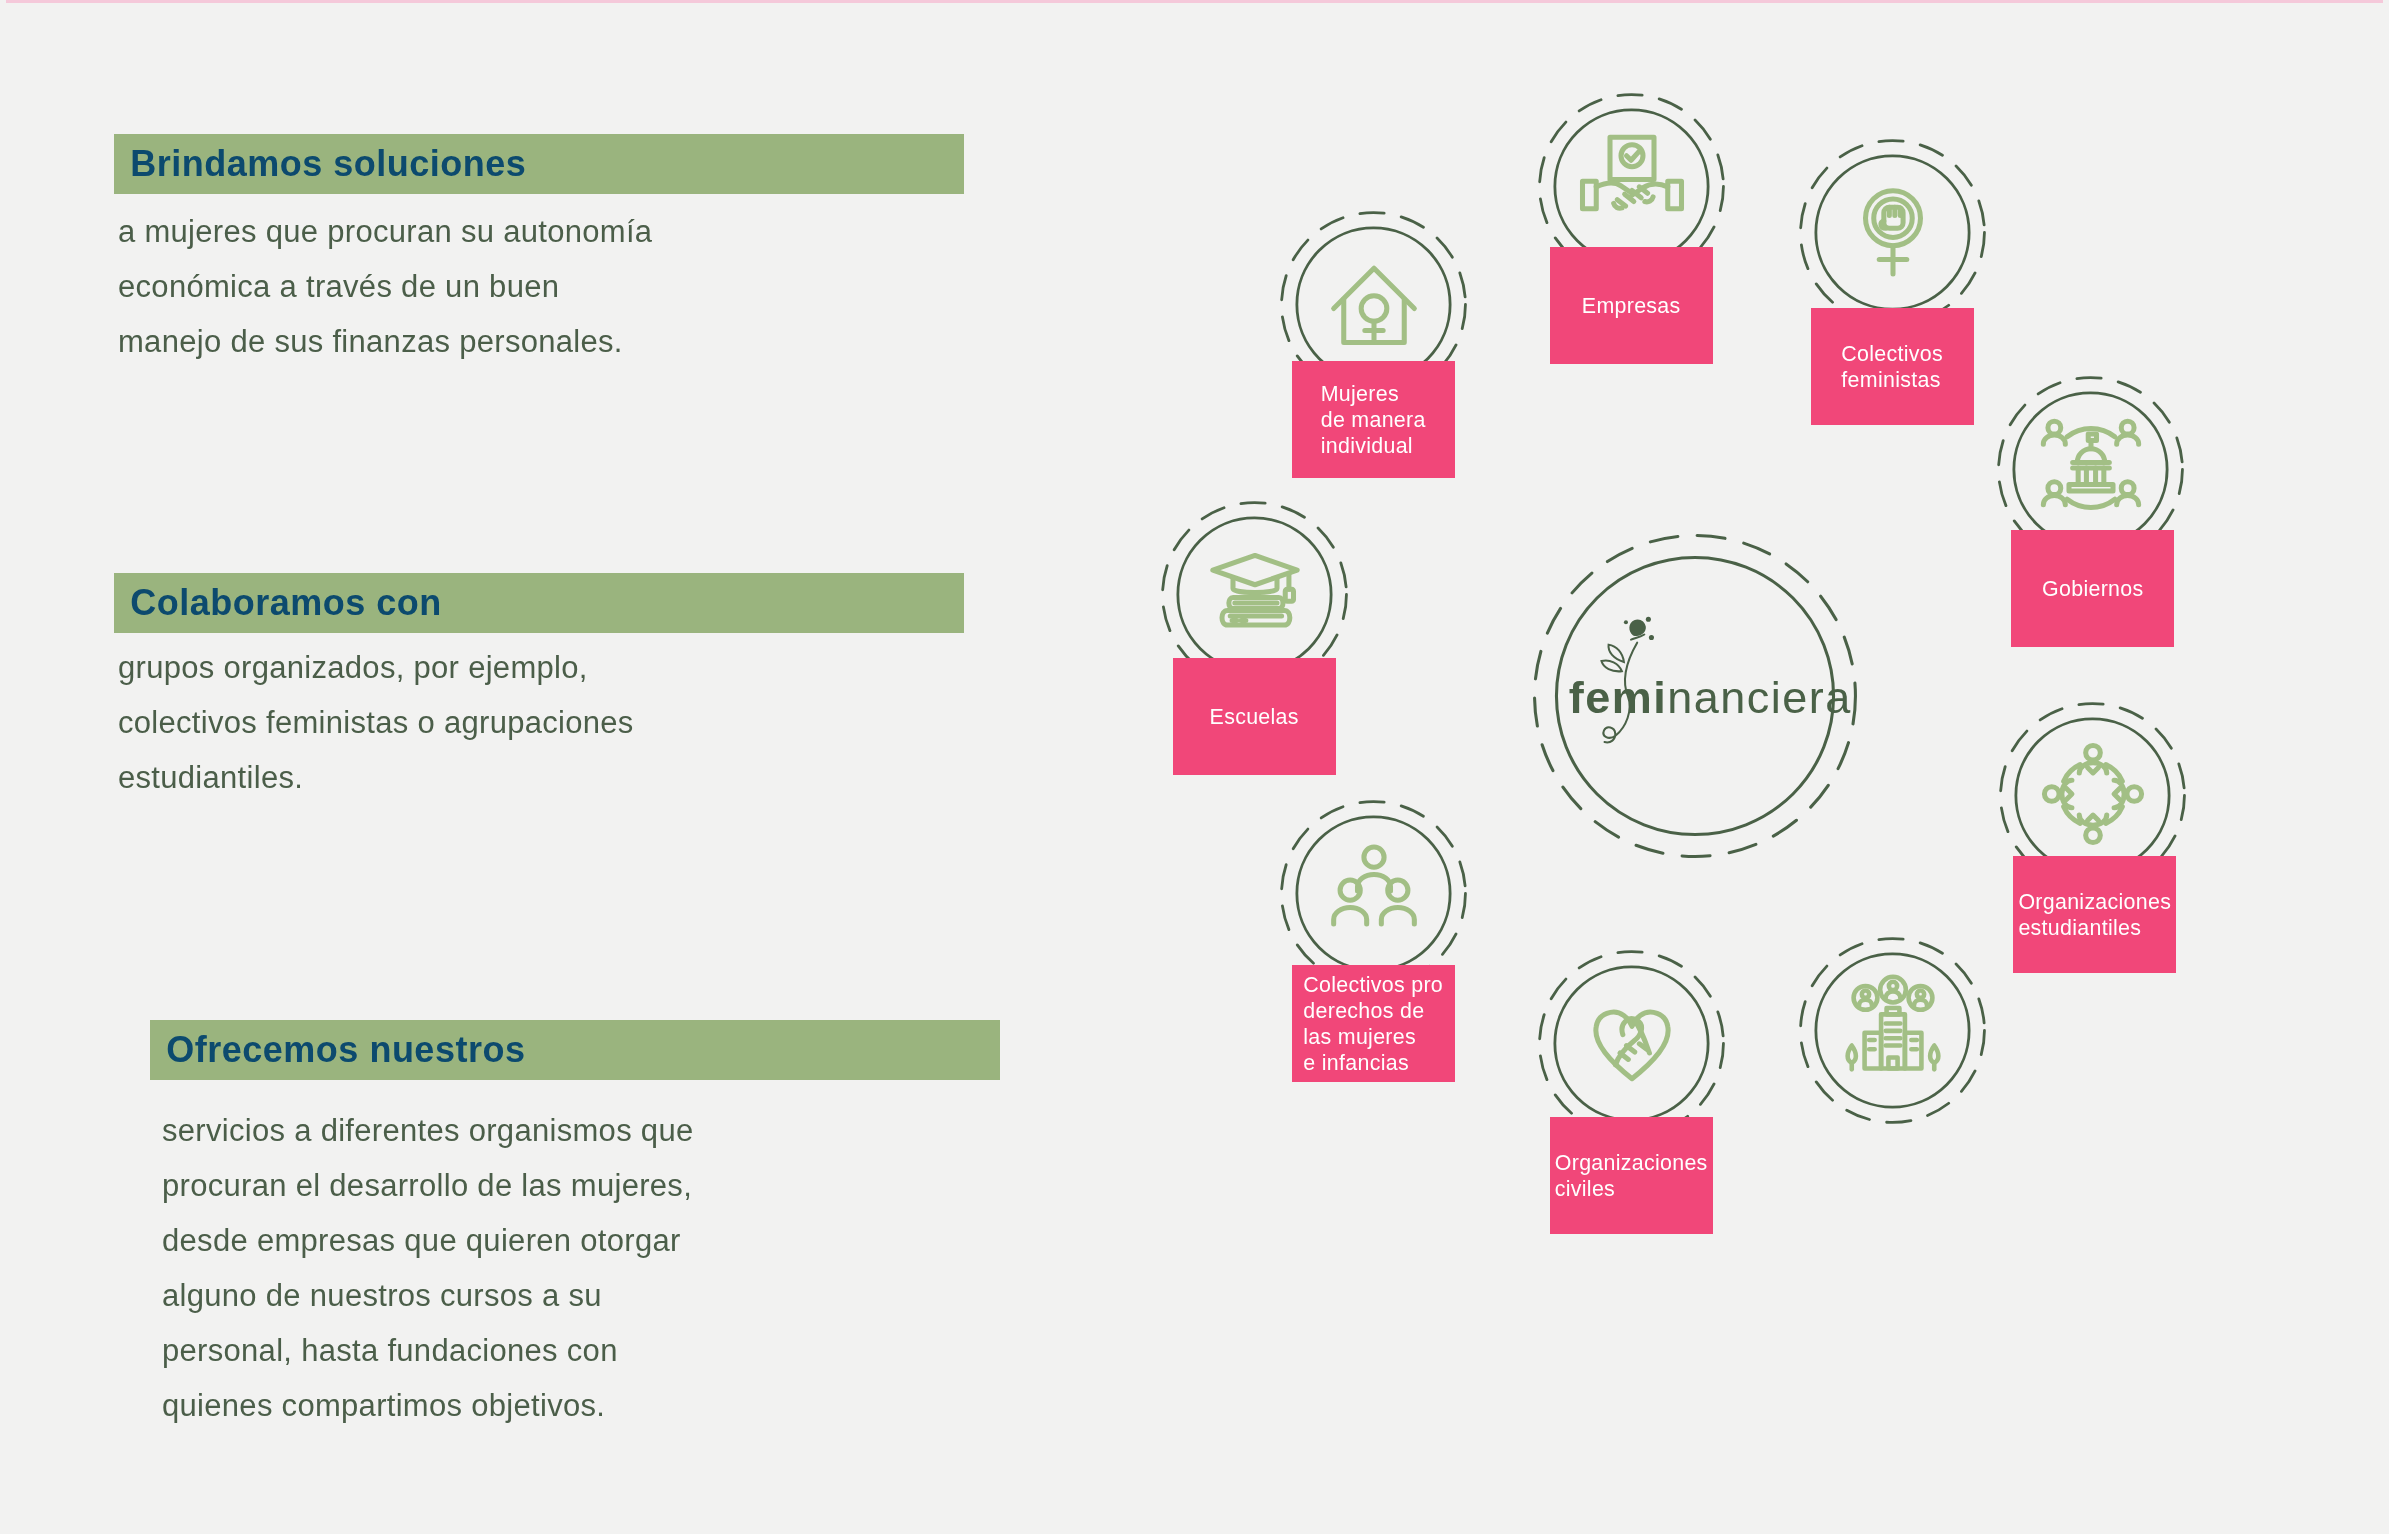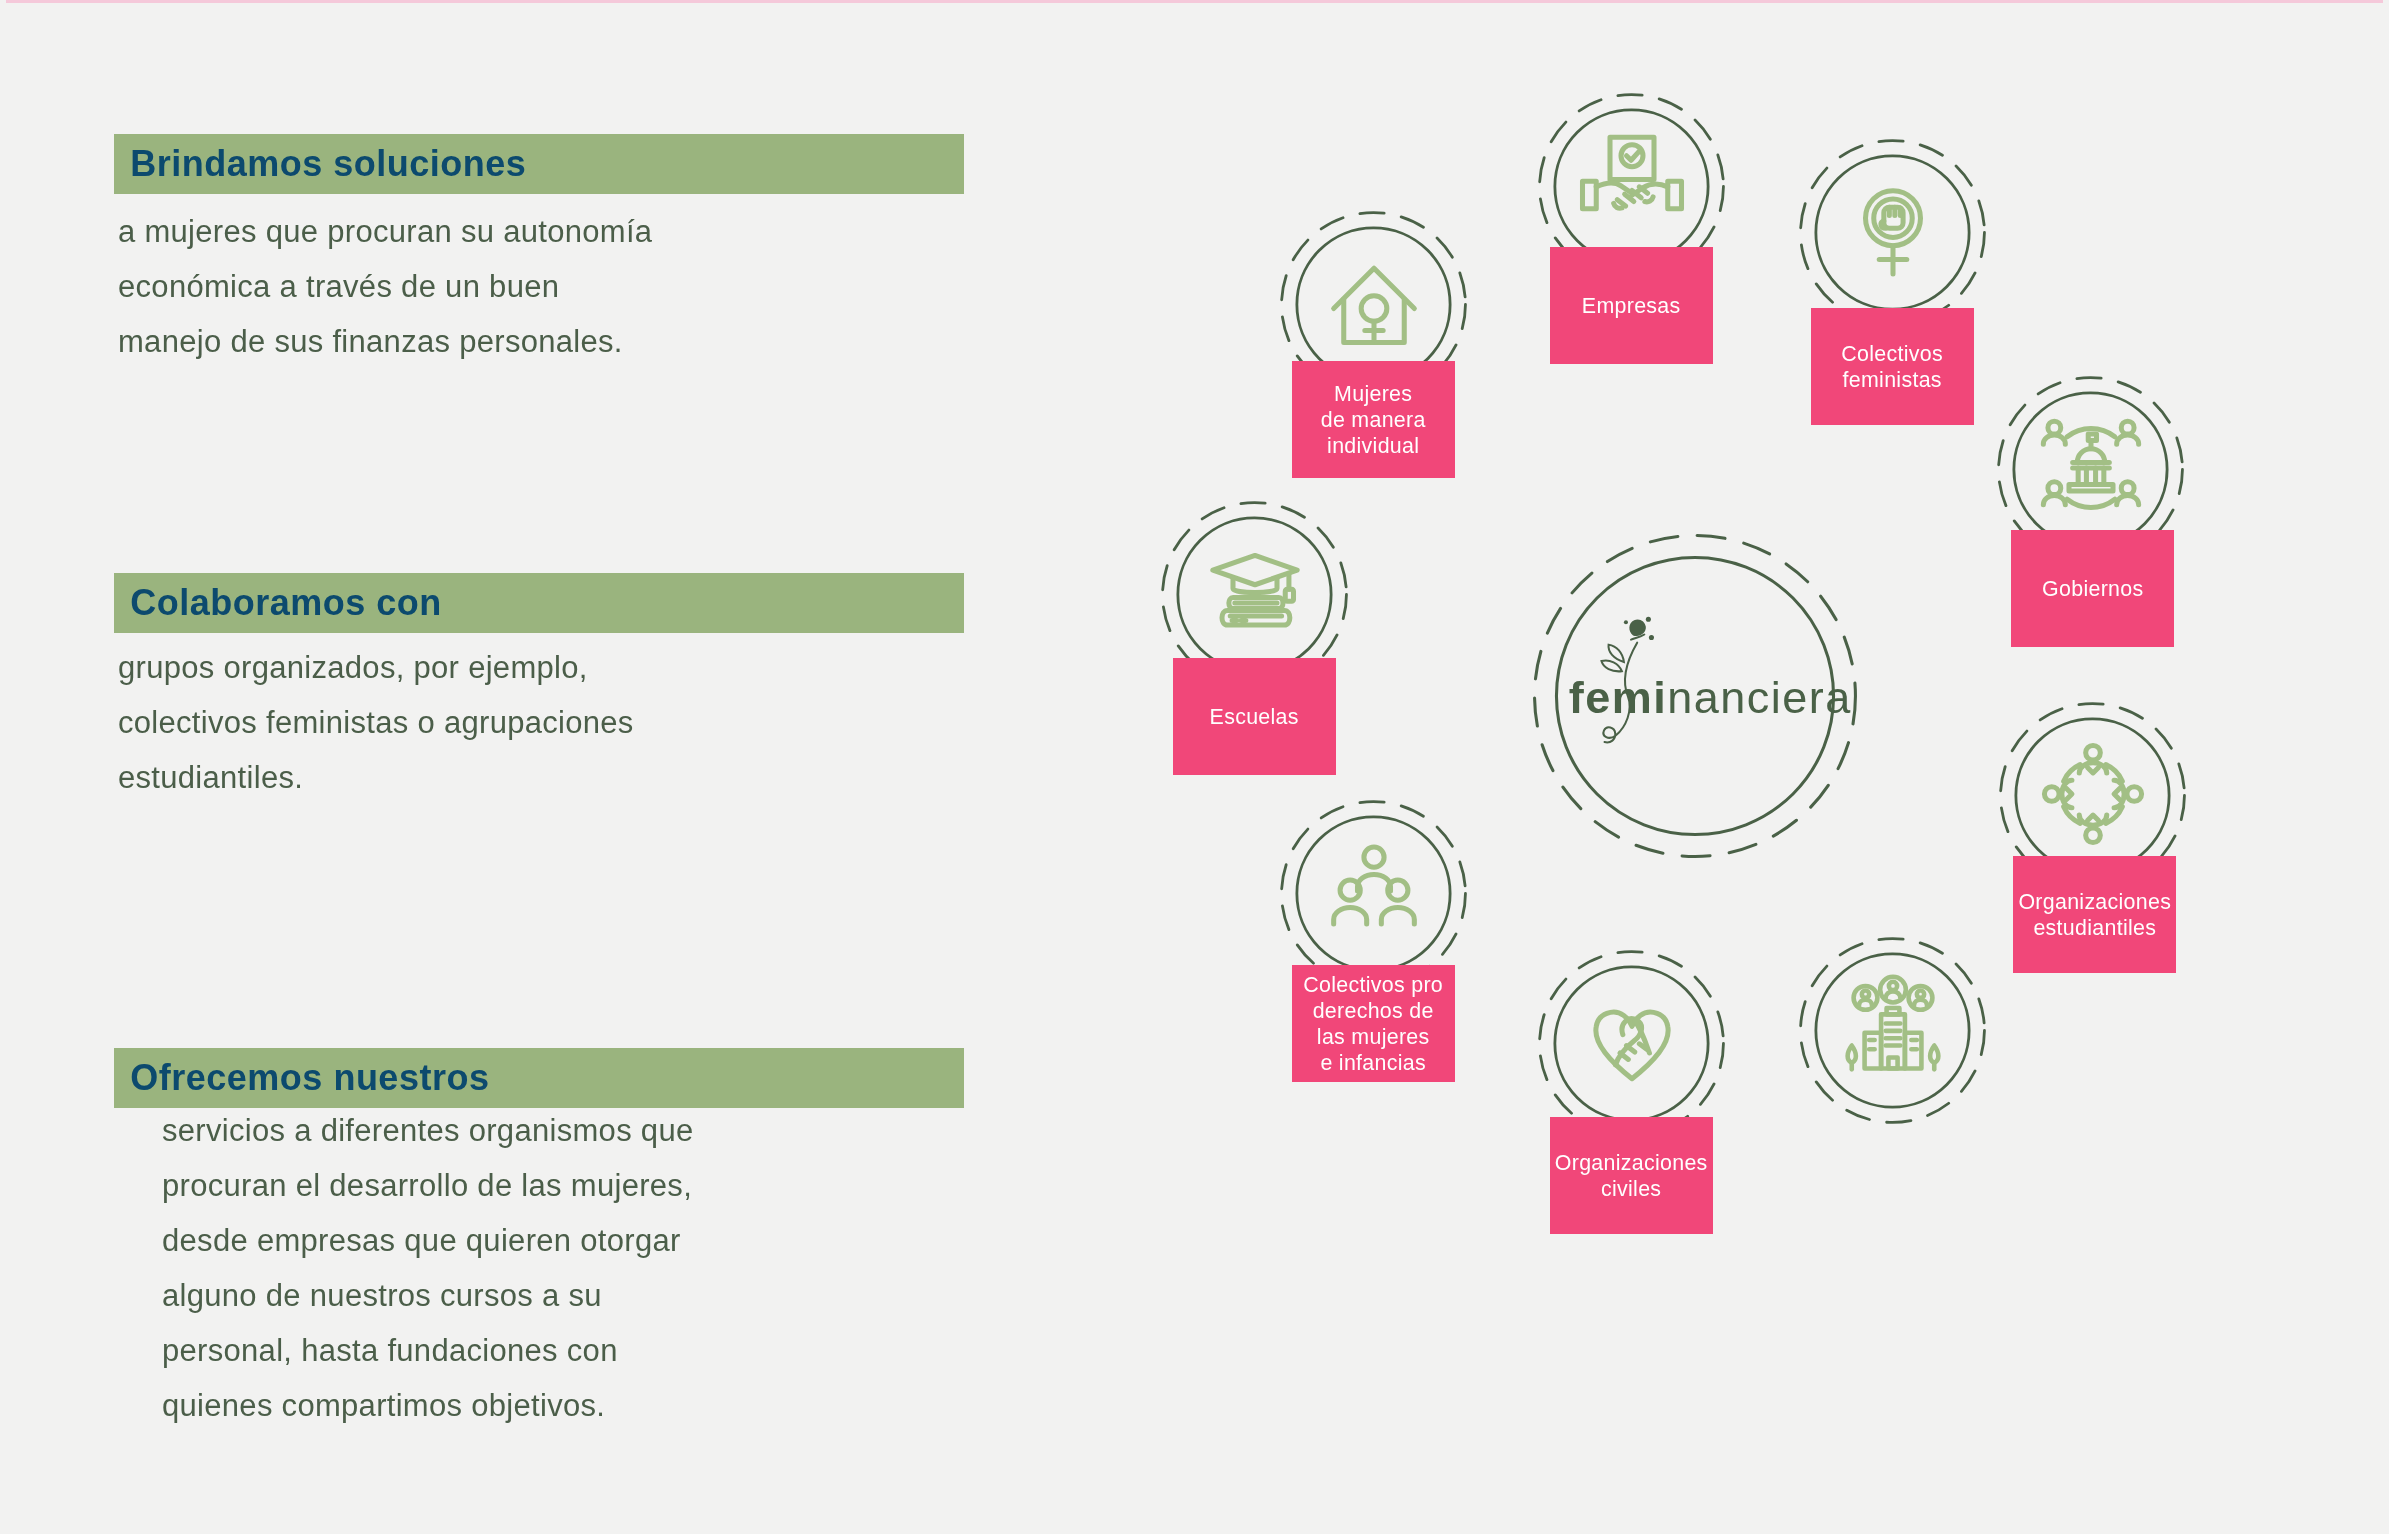--- a/index.html
+++ b/index.html
@@ -12,36 +12,36 @@
   }
   .topline{position:absolute;left:6.1px;right:6.1px;top:0;height:2.5px;background:#f5c9da;}
 
   
   .bar{
     position:absolute;left:114px;width:850px;height:60px;
     background:#9ab47e;display:flex;align-items:center;
     padding-left:16.3px;box-sizing:border-box;
   }
   .bar span{color:#0c4a6e;font-weight:700;font-size:36px;letter-spacing:0.5px;}
-  .bar1{top:134px;} .bar2{top:573px;} .bar3{top:1048px;}
+  .bar1{top:134px;} .bar2{top:573px;} .bar3{top:1020px;margin-left:36px;}
   .section-body{
     position:absolute;left:118px;width:1019px;
     font-size:31px;line-height:55px;color:#4b5e49;
     letter-spacing:0.3px;white-space:pre-line;
   }
   .body1{top:204px;} .body2{top:640px;} .body3{top:1103px;margin-left:44px;}
 
   
   .node{position:absolute;width:189px;height:189px;}
   .rings{position:absolute;left:0;top:0;width:189px;height:189px;}
   .icon{position:absolute;left:40px;top:38px;width:110px;height:110px;}
   .label{
     position:absolute;left:12.7px;top:155px;width:163px;height:117px;
     background:#f14779;color:#ffffff;
-    display:flex;align-items:center;justify-content:center;text-align:center;
+    display:flex;align-items:center;justify-content:center;
     font-size:21.4px;line-height:26px;letter-spacing:0.3px;white-space:pre-line;
     box-sizing:border-box;
   }
   .node-mujeres{left:1279px;top:210px;}
   .node-empresas{left:1537px;top:92px;}
   .node-colectivos-feministas{left:1798px;top:138px;}
   .node-gobiernos{left:1996px;top:375px;}
   .node-organizaciones-estudiantiles{left:1998px;top:701px;}
   .node-fundaciones{left:1798px;top:936px;}
   .node-organizaciones-civiles{left:1537px;top:949px;}

